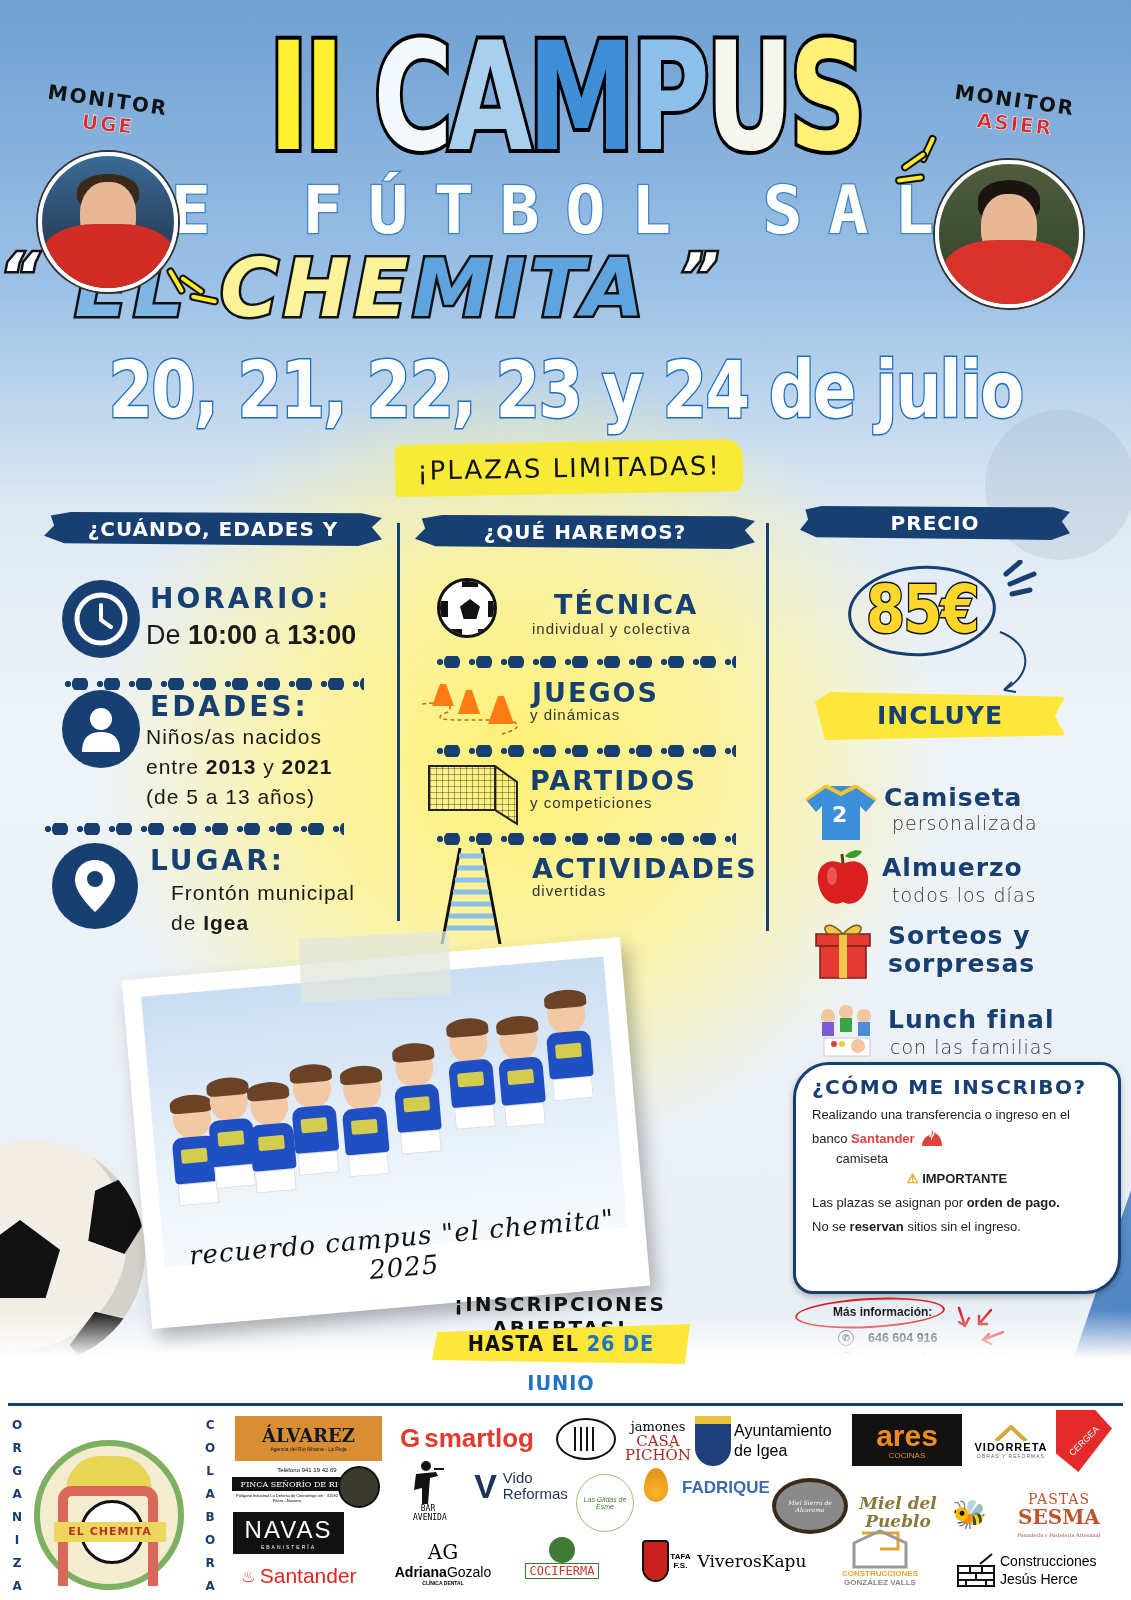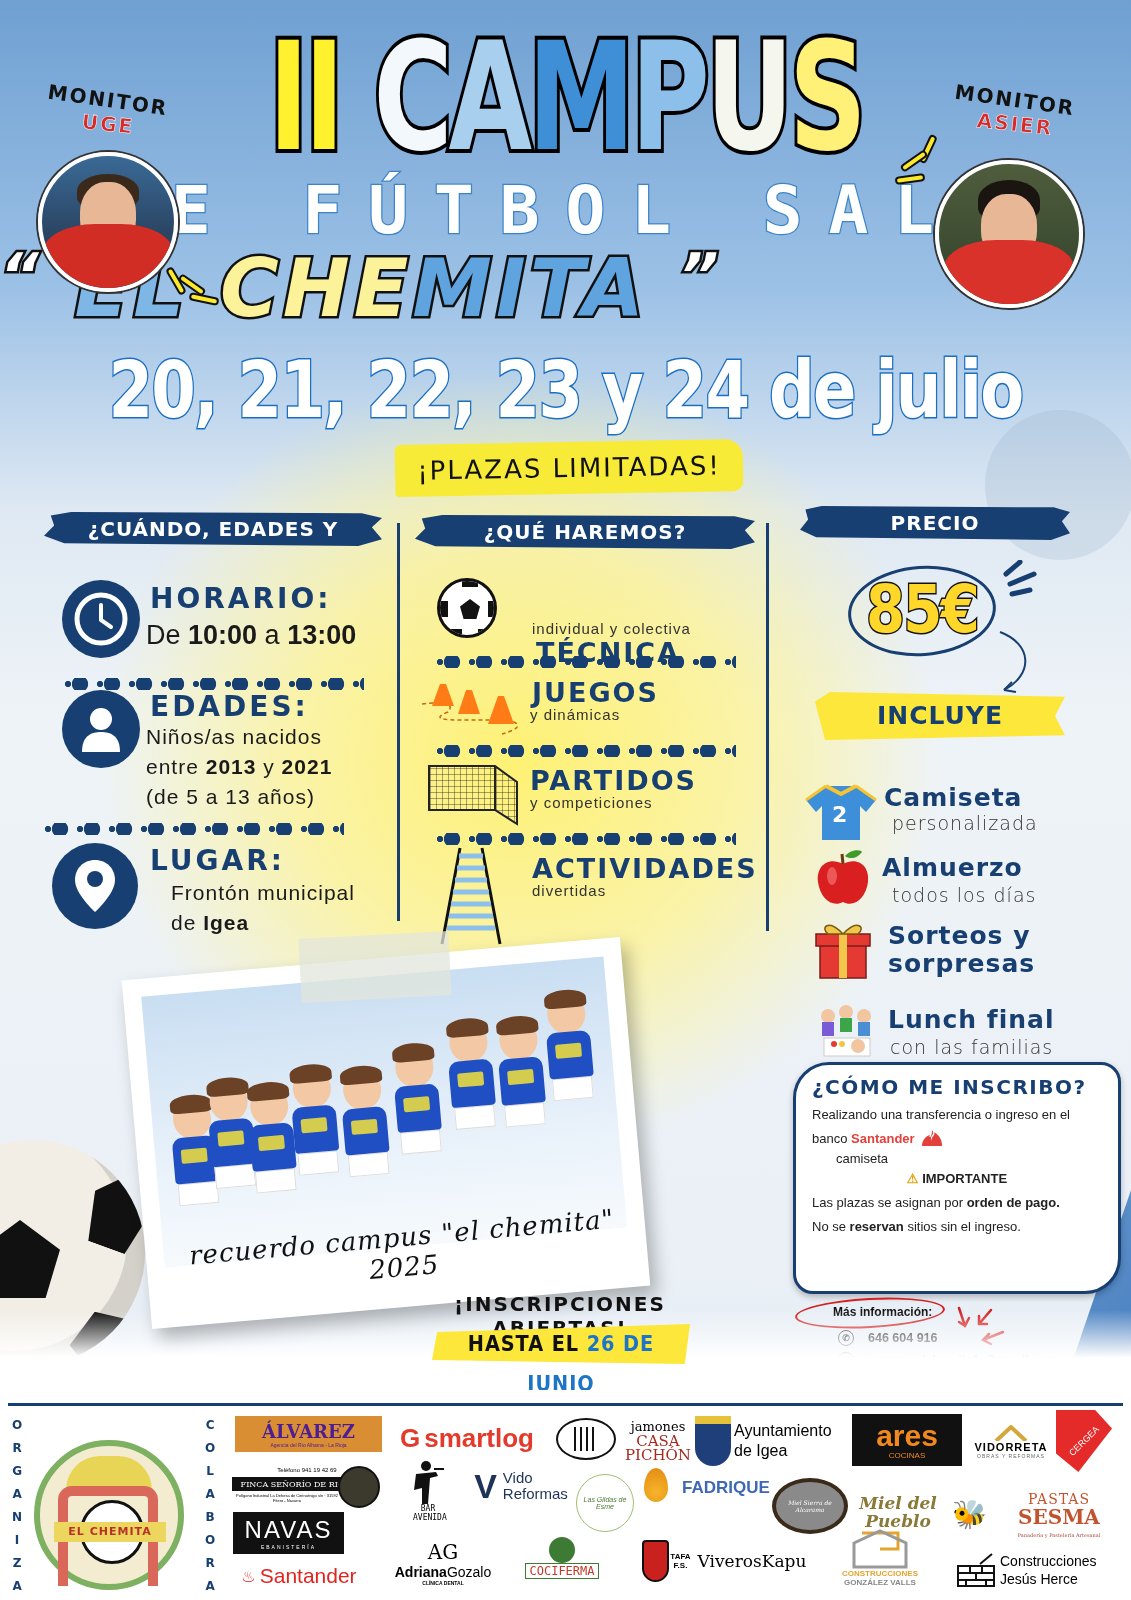--- a/index.html
+++ b/index.html
@@ -190,21 +190,21 @@
 </div>
 
 <div class="abs" style="left:437px;top:578px;width:60px;height:60px;border-radius:50%;background:#fff;border:3px solid #111;overflow:hidden;">
   <div style="position:absolute;left:20px;top:18px;width:20px;height:20px;background:#111;clip-path:polygon(50% 0,100% 38%,82% 100%,18% 100%,0 38%)"></div>
   <div style="position:absolute;left:-6px;top:20px;width:14px;height:16px;background:#111"></div>
   <div style="position:absolute;left:48px;top:20px;width:14px;height:16px;background:#111"></div>
   <div style="position:absolute;left:22px;top:-6px;width:16px;height:12px;background:#111"></div>
   <div style="position:absolute;left:8px;top:48px;width:14px;height:12px;background:#111"></div>
   <div style="position:absolute;left:38px;top:48px;width:14px;height:12px;background:#111"></div>
 </div>
-<div class="abs act-title" style="left:536px;top:590px;margin-top:48px;">TÉCNICA</div>
+<div class="abs act-title" style="left:554px;top:590px;">TÉCNICA</div>
 <div class="abs act-sub" style="left:532px;top:620px;">individual y colectiva</div>
 <div class="abs dots" style="left:436px;top:656px;width:300px;"></div>
 
 <div class="abs" style="left:418px;top:680px;width:112px;height:56px;">
   <svg width="112" height="56" viewBox="0 0 112 56">
     <path d="M4 24 Q40 20 30 32 Q10 40 40 40 L90 40 Q112 46 84 54" fill="none" stroke="#c46b13" stroke-width="1.5" stroke-dasharray="4 3"></path>
     <polygon points="22,4 28,4 36,26 14,26" fill="#ff7b16"></polygon>
     <polygon points="48,10 54,10 62,34 40,34" fill="#ff7b16"></polygon>
     <polygon points="80,16 86,16 96,44 70,44" fill="#ff7b16"></polygon>
   </svg>
@@ -440,21 +440,21 @@
   <span>C</span>
     <span>O</span>
     <span>L</span>
     <span>A</span>
     <span>B</span>
     <span>O</span>
     <span>R</span>
     <span>A</span>
 </div>
 
-<div class="logo" style="left:235px;top:1416px;width:147px;height:36px;background:#d98e33;flex-direction:column;color:#4c1d95">
+<div class="logo" style="left:235px;top:1416px;width:147px;height:45px;background:#d98e33;flex-direction:column;color:#0f172a">
   <span style="font-family:'DejaVu Serif',serif;font-size:18px;font-weight:bold">ÁLVAREZ</span>
   <span style="font-size:5px">Agencia del Río Alhama - La Rioja</span>
 </div>
 <div class="logo" style="left:232px;top:1466px;width:150px;height:8px;font-size:6px">Teléfono 941 19 42 69</div>
 <div class="logo" style="left:232px;top:1477px;width:130px;height:14px;background:#111;color:#fff;font-family:'DejaVu Serif',serif;font-size:8px">FINCA SEÑORÍO DE RIOJA</div>
 <div class="abs" style="left:338px;top:1466px;width:42px;height:42px;border-radius:50%;background:#3b3a2c;border:2px solid #111"></div>
 <div class="logo" style="left:232px;top:1493px;width:110px;height:10px;font-size:4px">Polígono Industrial La Dehesa de Cintruénigo s/n · 31592 Fitero - Navarra</div>
 <div class="logo" style="left:233px;top:1512px;width:111px;height:42px;background:#111;color:#fff;flex-direction:column">
   <span style="font-size:24px;letter-spacing:2px">NAVAS</span>
   <span style="font-size:5px;letter-spacing:2px">EBANISTERÍA</span>

